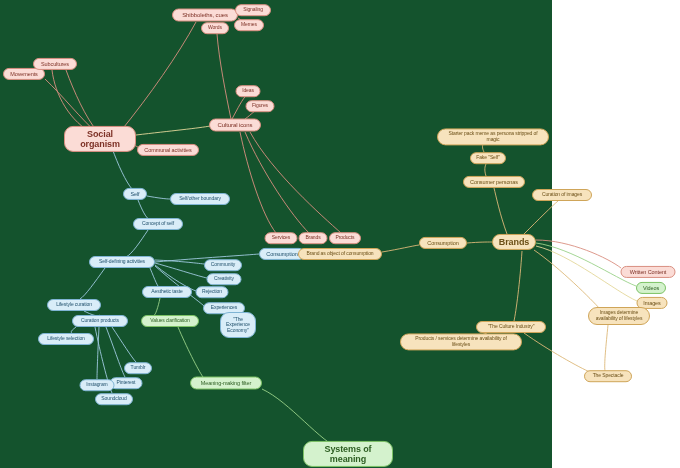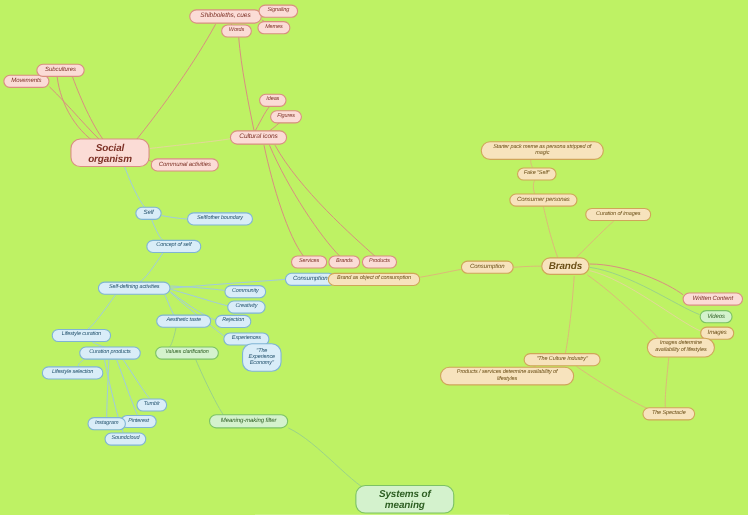--- a/index.html
+++ b/index.html
@@ -1,18 +1,18 @@
 <!DOCTYPE html>
 <html><head>
 <meta charset="utf-8">
 <style>
   html,body{margin:0;padding:0;background:#ffffff;}
   body{width:680px;height:468px;overflow:hidden;
        font-family:"Liberation Sans","DejaVu Sans",sans-serif;}
-  #canvas{position:relative;width:680px;height:468px;background:#bef264;font-style:italic;}
+  #canvas{position:relative;width:552px;height:468px;background:#14532d;}
   #edges{position:absolute;left:0;top:0;width:680px;height:468px;}
   .node{position:absolute;transform:translate(-50%,-50%);
         display:flex;align-items:center;justify-content:center;text-align:center;
         border-radius:9px;border-width:1px;border-style:solid;
         box-sizing:border-box;white-space:pre-line;line-height:1.12;
         padding:2px 5px;letter-spacing:-0.1px;}
   .pink{background:#fbdcd6;border-color:#d98e80;color:#7d3126;}
   .blue{background:#d9edf8;border-color:#7fb4d4;color:#24536e;}
   .orange{background:#f7e3bd;border-color:#cfa559;color:#6b4f17;}
   .green{background:#d4f2cd;border-color:#7cc265;color:#2d5e22;}
@@ -109,21 +109,21 @@
       <div class="node blue s5" style="left: 100px; top: 321px; width: 56px; min-height: 12px;">Curation products</div>
       <div class="node blue s5" style="left: 66px; top: 339px; width: 56px; min-height: 12px;">Lifestyle selection</div>
       <div class="node blue s5" style="left: 138px; top: 368px; width: 28px; min-height: 11px;">Tumblr</div>
       <div class="node blue s5" style="left: 126px; top: 383px; width: 33px; min-height: 11px;">Pinterest</div>
       <div class="node blue s5" style="left: 97px; top: 385px; width: 35px; min-height: 11px;">Instagram</div>
       <div class="node blue s5" style="left: 114px; top: 399px; width: 38px; min-height: 11px;">Soundcloud</div>
       <div class="node blue s55" style="left: 282px; top: 254px; width: 46px; min-height: 12px;">Consumption</div>
       <div class="node orange s5" style="left: 340px; top: 254px; width: 84px; min-height: 12px;">Brand as object of consumption</div>
       <div class="node green s5" style="left: 170px; top: 321px; width: 58px; min-height: 12px;">Values clarification</div>
       <div class="node green s55" style="left: 226px; top: 383px; width: 72px; min-height: 13px;">Meaning-making filter</div>
-      <div class="node green s9 b" style="left: 368px; top: 454px; width: 90px; min-height: 18px;">Systems of meaning</div>
+      <div class="node green s9 b" style="left: 348px; top: 454px; width: 90px; min-height: 18px;">Systems of meaning</div>
       <div class="node orange s9 b" style="left: 514px; top: 242px; width: 44px; min-height: 16px;">Brands</div>
       <div class="node orange s55" style="left: 443px; top: 243px; width: 48px; min-height: 12px;">Consumption</div>
       <div class="node orange s55" style="left: 494px; top: 182px; width: 62px; min-height: 12px;">Consumer personas</div>
       <div class="node orange s5" style="left: 488px; top: 158px; width: 36px; min-height: 11px;">Fake "Self"</div>
       <div class="node orange s5" style="left: 493px; top: 137px; width: 112px; min-height: 11px;">Starter pack meme as persona stripped of magic</div>
       <div class="node orange s5" style="left: 562px; top: 195px; width: 60px; min-height: 12px;">Curation of images</div>
       <div class="node pink s55" style="left: 648px; top: 272px; width: 55px; min-height: 12px;">Written Content</div>
       <div class="node green s55" style="left: 651px; top: 288px; width: 30px; min-height: 11px;">Videos</div>
       <div class="node orange s55" style="left: 652px; top: 303px; width: 31px; min-height: 11px;">Images</div>
       <div class="node orange s5" style="left: 619px; top: 316px; width: 62px; min-height: 18px;">Images determine

